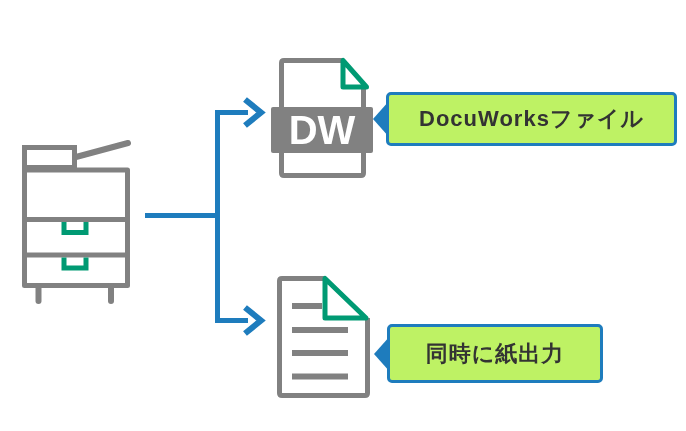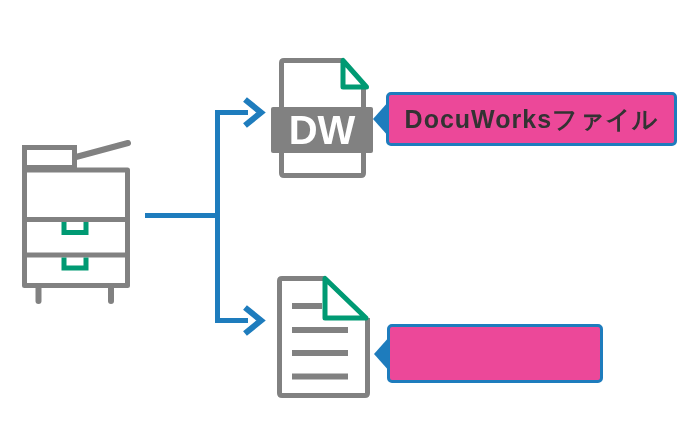--- a/index.html
+++ b/index.html
@@ -33,28 +33,28 @@
     fill: #ffffff;
     font-family: "Liberation Sans", "DejaVu Sans", sans-serif;
     font-weight: bold;
     font-size: 40px;
     letter-spacing: 0px;
   }
 
   
   .callout {
     position: absolute;
-    background: #ec4899;
+    background: #bef264;
     border: 3px solid var(--c-blue, #1e7cbd);
     border-radius: 5px;
     display: flex;
     align-items: center;
     justify-content: center;
     font-weight: bold;
-    font-size: 25px;
+    font-size: 22px;
     color: var(--c-text, #333);
     letter-spacing: 1px;
     white-space: nowrap;
   }
   .callout .pointer {
     position: absolute;
     left: -16px;
     top: 50%;
     transform: translateY(-50%);
     width: 0;
@@ -108,15 +108,16 @@
     </g>
   </svg>
 
   <div class="callout callout-top">
     <span class="pointer"></span>
     <span>DocuWorksファイル</span>
   </div>
 
   <div class="callout callout-bottom">
     <span class="pointer"></span>
+    <span>同時に紙出力</span>
   </div>
 
 </div>
 
 </body></html>

